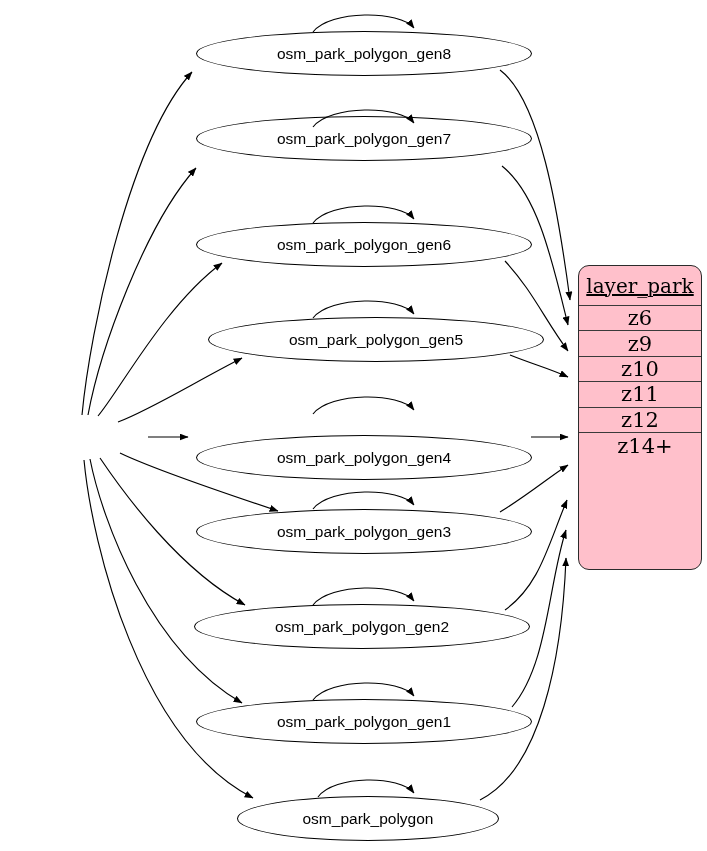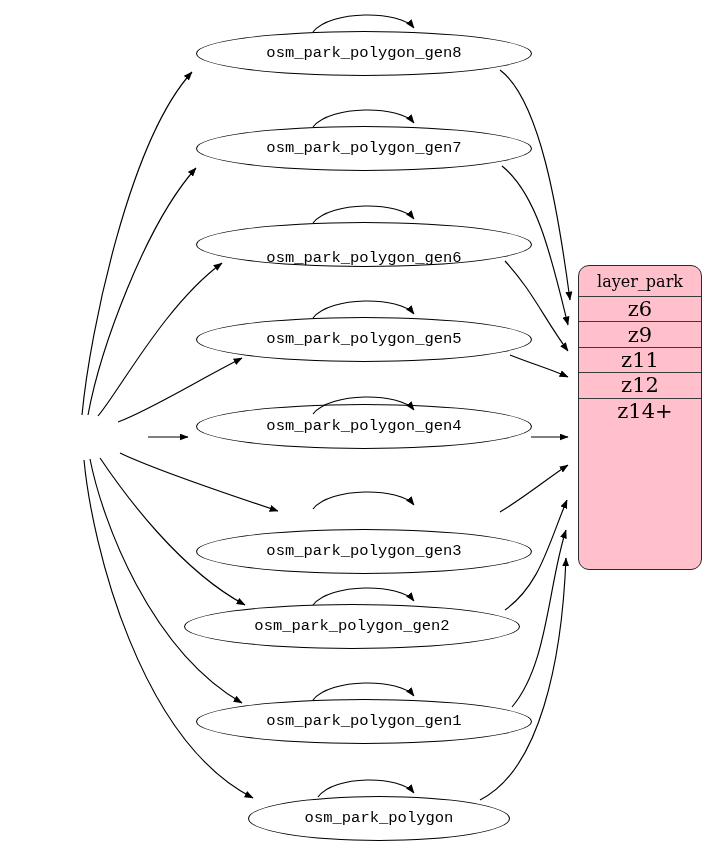--- a/index.html
+++ b/index.html
@@ -29,21 +29,21 @@
     position: absolute;
     border: 1.1px solid #000000;
     border-radius: 50%;
     background: transparent;
     display: flex;
     align-items: center;
     justify-content: center;
     box-sizing: border-box;
   }
   .node-label {
-    font-family: Liberation Mono, monospace;
+    font-family: Liberation Sans, sans-serif;
     font-size: 15.5px;
     color: #000000;
     white-space: nowrap;
     line-height: 1;
   }
   #table-node {
     position: absolute;
     left: 578px;
     top: 265px;
     width: 124px;
@@ -58,22 +58,23 @@
     height: 25.4px;
     display: flex;
     align-items: center;
     justify-content: center;
     border-bottom: 1.3px solid #3a3a3a;
     box-sizing: border-box;
     font-family: "DejaVu Serif", "Liberation Serif", serif;
     color: #000000;
   }
   .table-row.header {
-    height: 31px;
-    font-size: 16px;
+    height: 40px;
+    font-size: 20px;
+    text-decoration: underline;
   }
   .table-row.zoom {
     font-size: 21px;
   }
   .table-row.last {
     border-bottom: none;
     margin-left: 10px;
   }
 </style>
 </head>
@@ -121,61 +122,64 @@
       <path d="M480,800 C540,770 562,660 566,558" marker-end="url(#arrow)"></path>
 
     </g>
   </svg>
 
 
   <div class="node-ellipse" style="left:196px; top:31px; width:336px; height:45px;">
     <span class="node-label">osm_park_polygon_gen8</span>
   </div>
 
-  <div class="node-ellipse" style="left:196px; top:126px; width:336px; height:45px;">
+  <div class="node-ellipse" style="left:196px; top:116px; width:336px; height:45px;">
     <span class="node-label">osm_park_polygon_gen7</span>
   </div>
 
-  <div class="node-ellipse" style="left:196px; top:222px; width:336px; height:45px;align-items:flex-end;">
+  <div class="node-ellipse" style="left:196px; top:222px; width:336px; height:45px;">
     <span class="node-label">osm_park_polygon_gen6</span>
   </div>
 
-  <div class="node-ellipse" style="left:196px; top:317px; width:336px; height:45px;">
+  <div class="node-ellipse" style="left:208px; top:317px; width:336px; height:45px;">
     <span class="node-label">osm_park_polygon_gen5</span>
   </div>
 
-  <div class="node-ellipse" style="left:196px; top:404px; width:336px; height:45px;">
+  <div class="node-ellipse" style="left:196px; top:435px; width:336px; height:45px;">
     <span class="node-label">osm_park_polygon_gen4</span>
   </div>
 
-  <div class="node-ellipse" style="left:196px; top:529px; width:336px; height:45px;">
+  <div class="node-ellipse" style="left:196px; top:509px; width:336px; height:45px;">
     <span class="node-label">osm_park_polygon_gen3</span>
   </div>
 
-  <div class="node-ellipse" style="left:184px; top:604px; width:336px; height:45px;justify-content:center;">
+  <div class="node-ellipse" style="left:194px; top:604px; width:336px; height:45px;justify-content:center;">
     <span class="node-label">osm_park_polygon_gen2</span>
   </div>
 
   <div class="node-ellipse" style="left:196px; top:699px; width:336px; height:45px;">
     <span class="node-label">osm_park_polygon_gen1</span>
   </div>
 
-  <div class="node-ellipse" style="left:248px; top:796px; width:262px; height:45px;">
+  <div class="node-ellipse" style="left:237px; top:796px; width:262px; height:45px;">
     <span class="node-label">osm_park_polygon</span>
   </div>
 
   <div id="table-node">
     <div class="table-row header">
       <span>layer_park</span>
     </div>
     <div class="table-row zoom">
       <span>z6</span>
     </div>
     <div class="table-row zoom">
       <span>z9</span>
+    </div>
+    <div class="table-row zoom">
+      <span>z10</span>
     </div>
     <div class="table-row zoom">
       <span>z11</span>
     </div>
     <div class="table-row zoom">
       <span>z12</span>
     </div>
     <div class="table-row zoom last">
       <span>z14+</span>
     </div>

